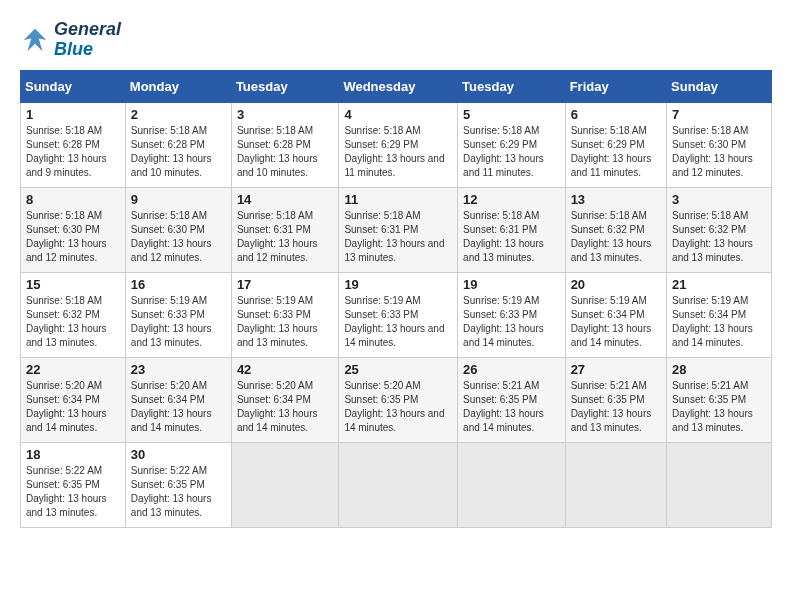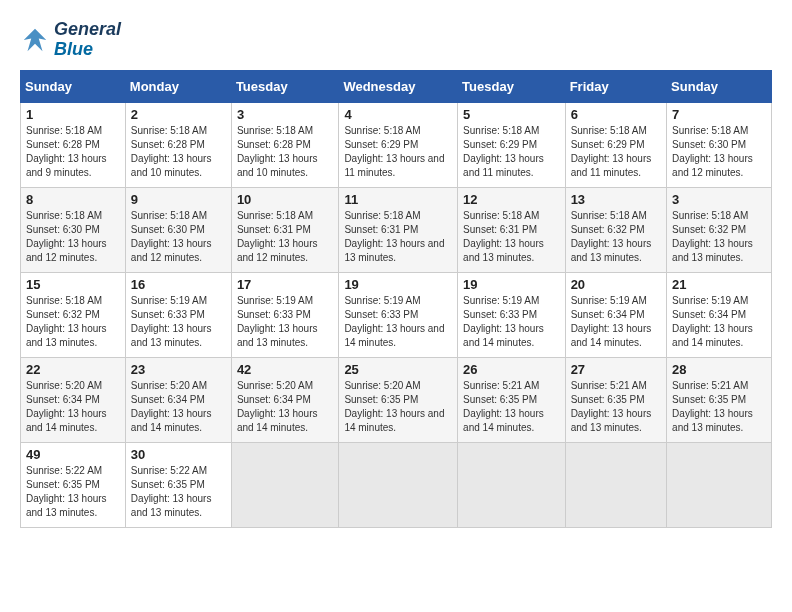--- a/index.html
+++ b/index.html
@@ -187,21 +187,21 @@
       </td>
         <td>
         <div class="day-num">9</div>
         <div class="day-info">
           Sunrise: 5:18 AM<br>
           Sunset: 6:30 PM<br>
           Daylight: 13 hours and 12 minutes.
         </div>
       </td>
         <td>
-        <div class="day-num">10</div>
+        <div class="day-num">14</div>
         <div class="day-info">
           Sunrise: 5:18 AM<br>
           Sunset: 6:31 PM<br>
           Daylight: 13 hours and 12 minutes.
         </div>
       </td>
         <td>
         <div class="day-num">11</div>
         <div class="day-info">
           Sunrise: 5:18 AM<br>
@@ -345,21 +345,21 @@
         <div class="day-num">28</div>
         <div class="day-info">
           Sunrise: 5:21 AM<br>
           Sunset: 6:35 PM<br>
           Daylight: 13 hours and 13 minutes.
         </div>
       </td>
       </tr>
       <tr>
         <td>
-        <div class="day-num">49</div>
+        <div class="day-num">18</div>
         <div class="day-info">
           Sunrise: 5:22 AM<br>
           Sunset: 6:35 PM<br>
           Daylight: 13 hours and 13 minutes.
         </div>
       </td>
         <td>
         <div class="day-num">30</div>
         <div class="day-info">
           Sunrise: 5:22 AM<br>

